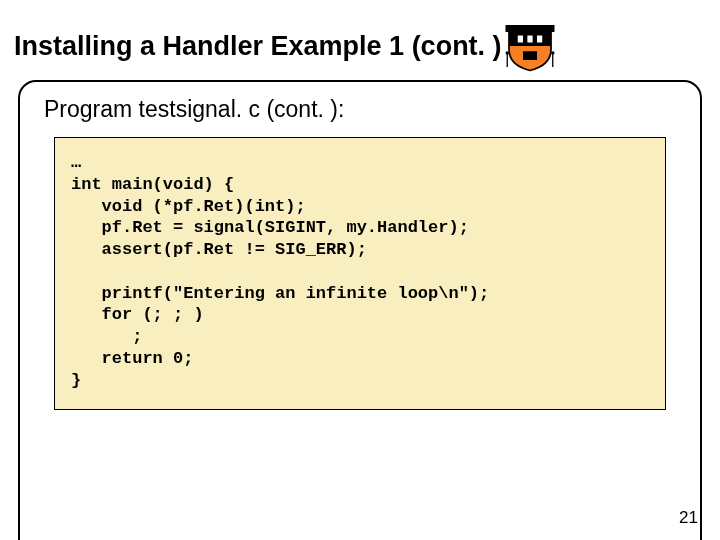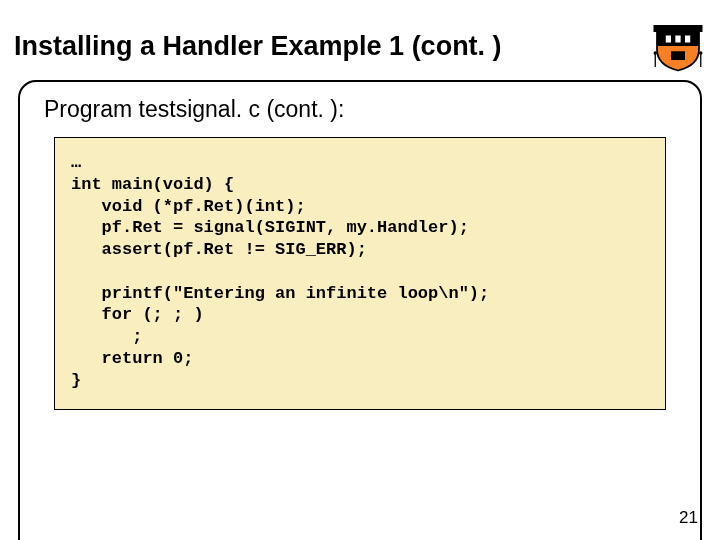--- a/index.html
+++ b/index.html
@@ -14,21 +14,21 @@
   }
   .slide {
     width: 720px;
     height: 540px;
     position: relative;
     box-sizing: border-box;
   }
   .title-row {
     display: flex;
     align-items: center;
-    justify-content: space-between;
+    justify-content: flex-start;
     padding: 18px 8px 6px 14px;
   }
   .title {
     font-size: 27px;
     font-weight: bold;
     color: #000;
   }
   .shield {
     width: 56px;
     height: 56px;

